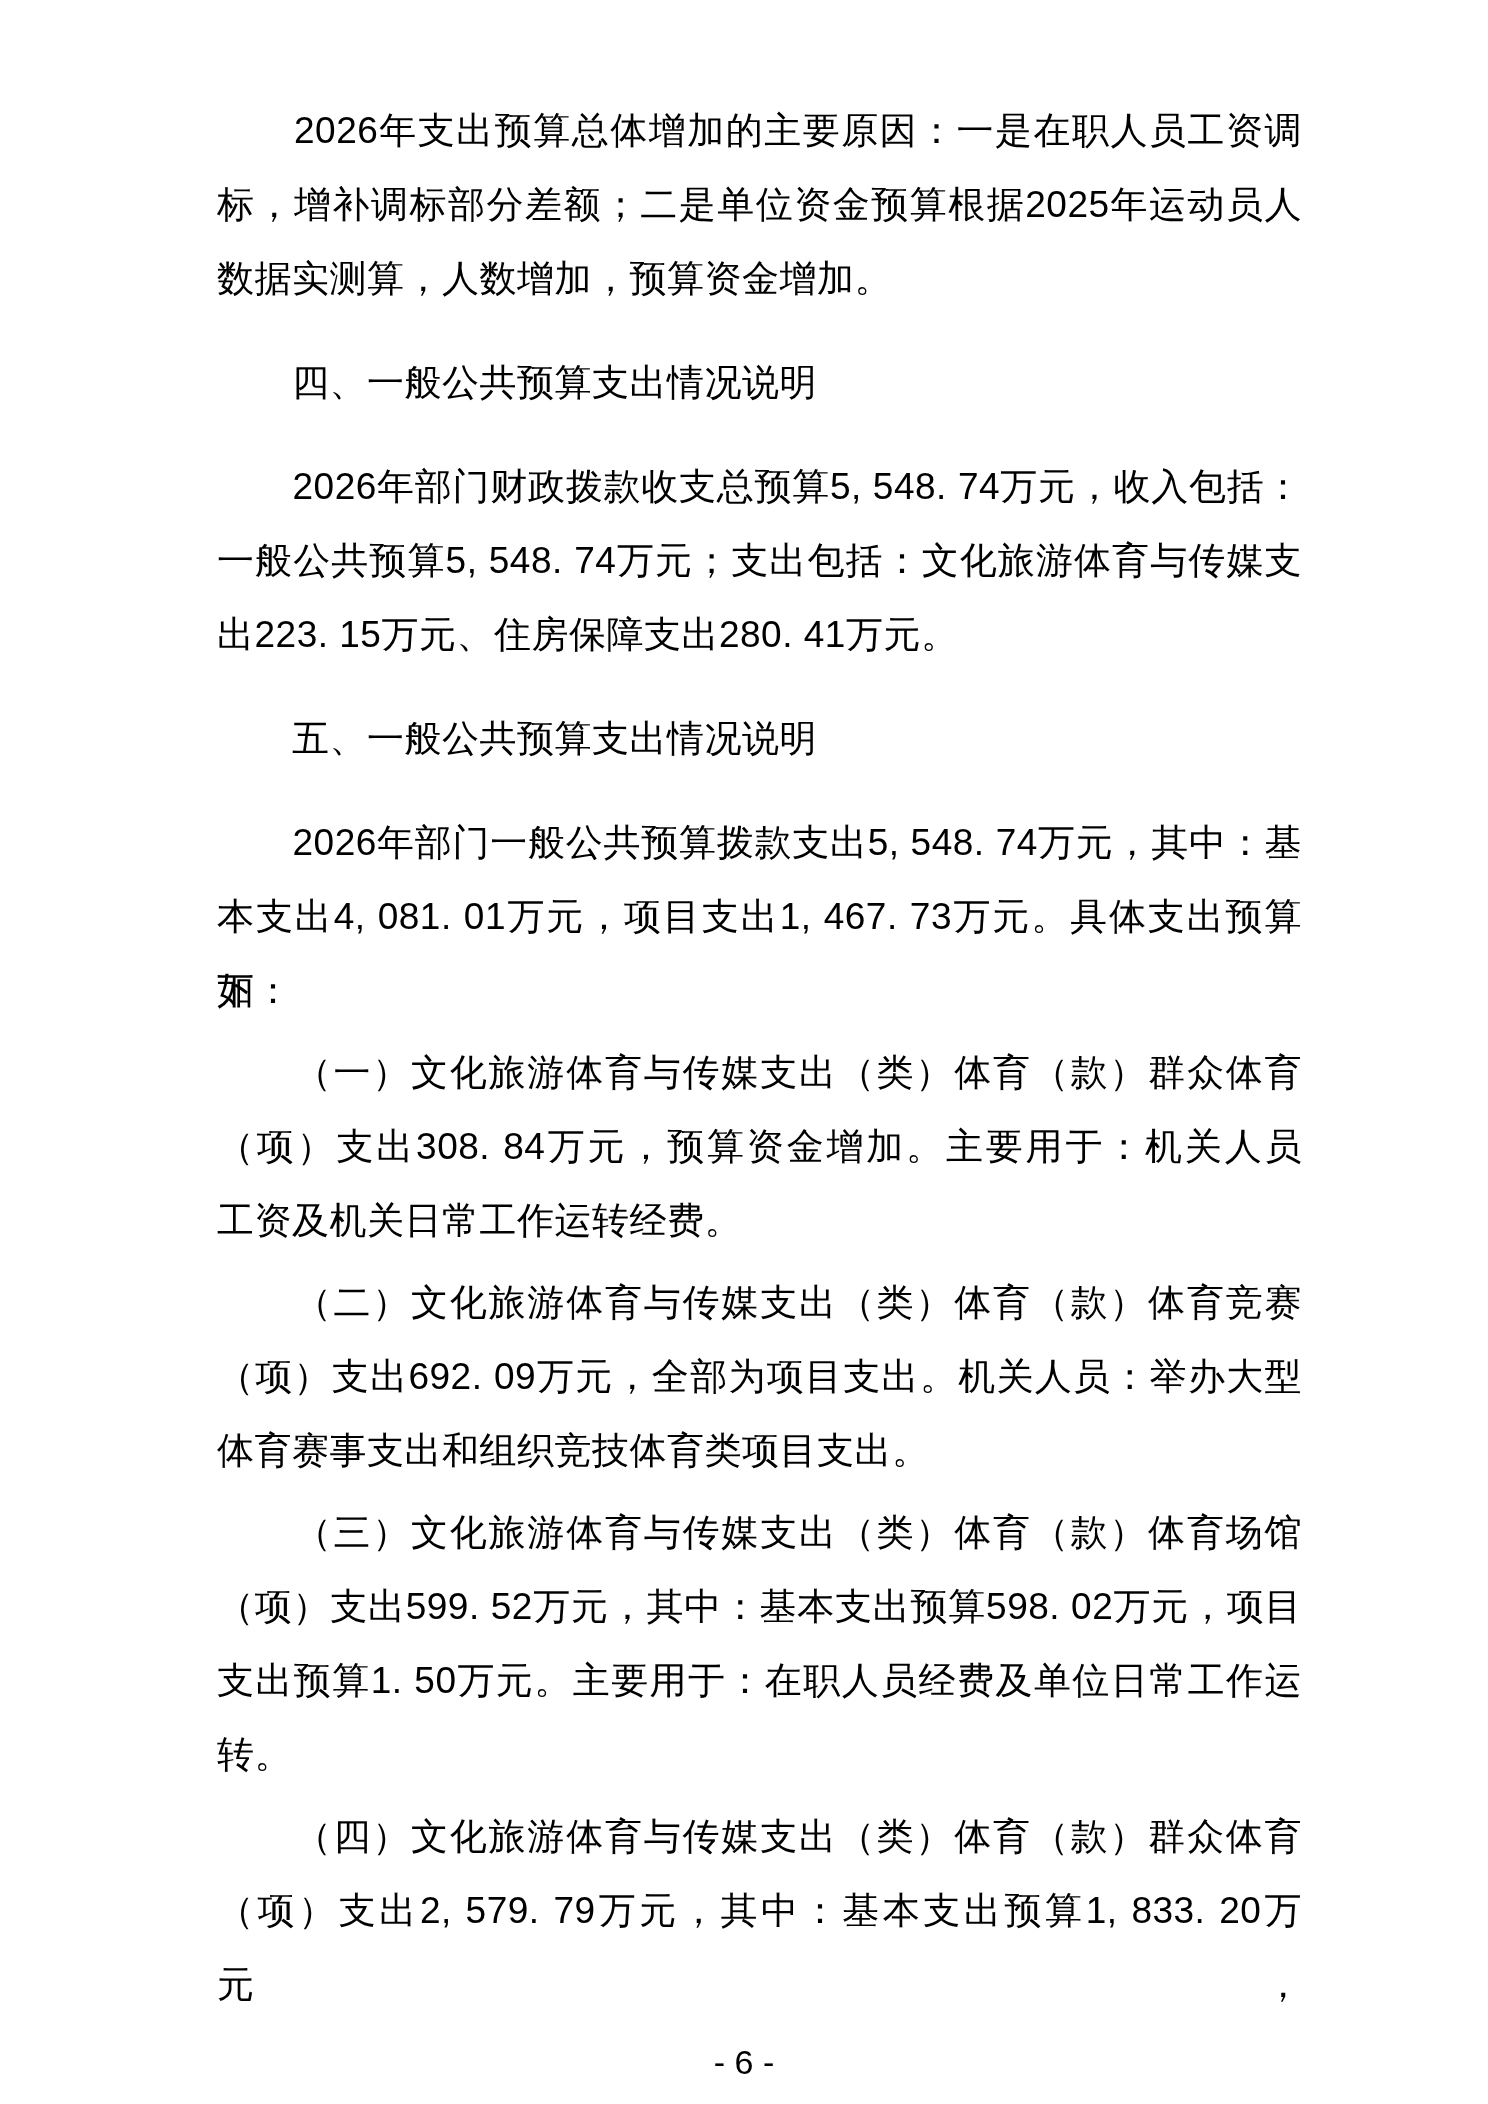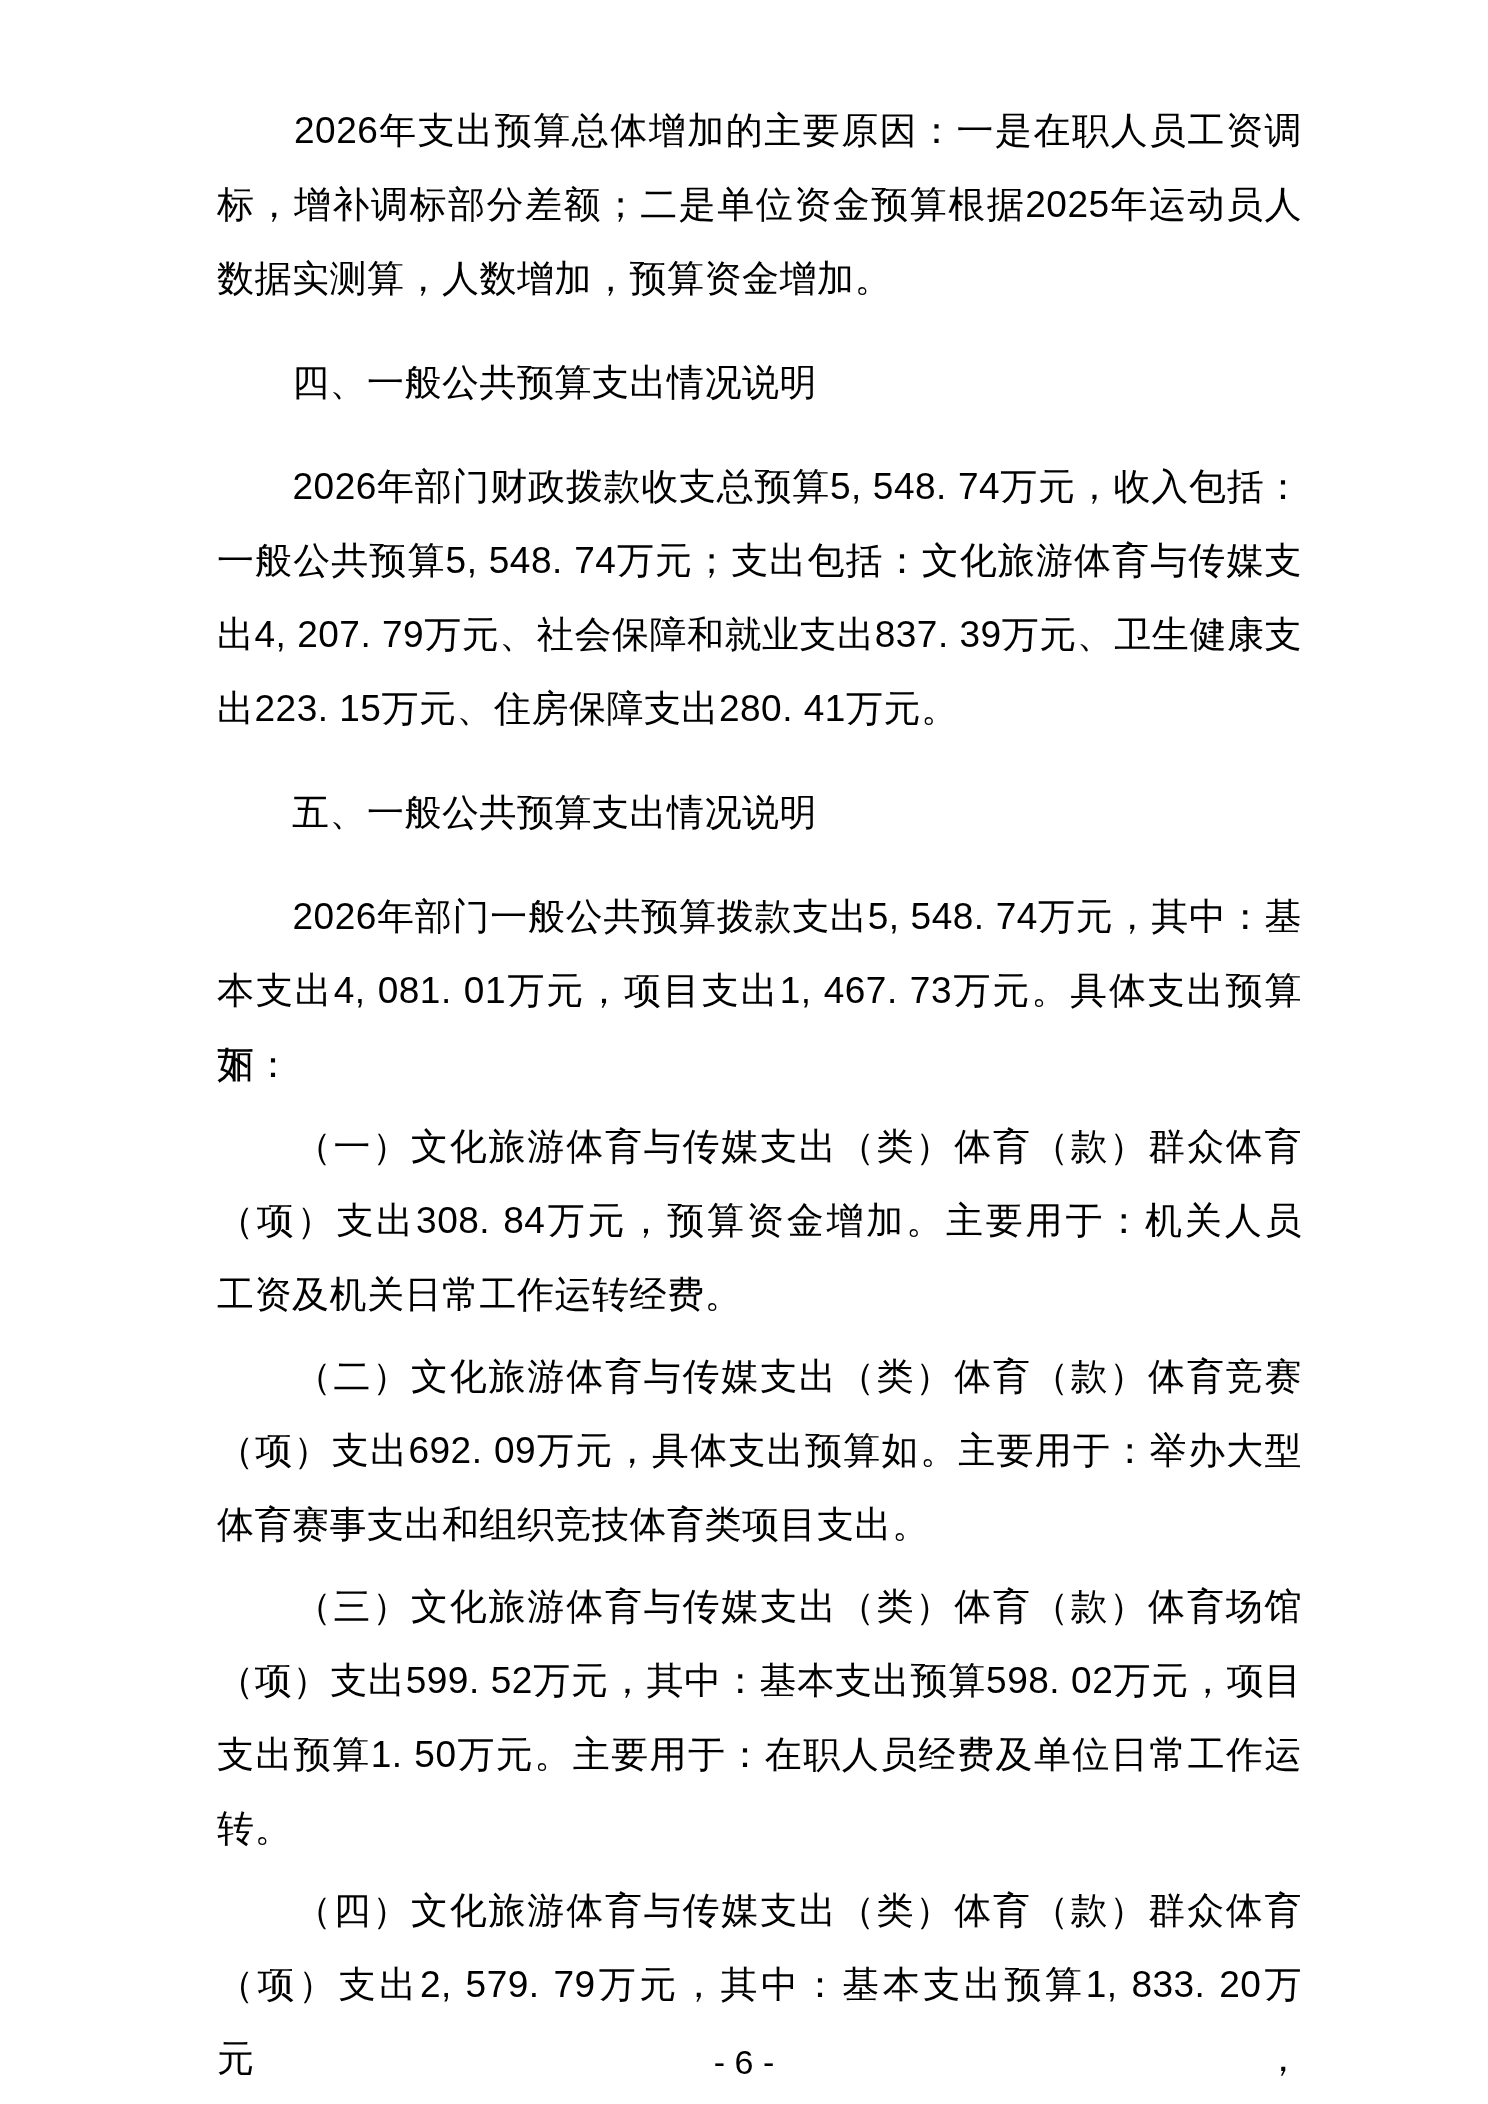--- a/index.html
+++ b/index.html
@@ -58,21 +58,20 @@
     <div class="line short">数据实测算，人数增加，预算资金增加。</div>
   </div>
 
   <div class="block heading">
     <div class="line short">　　四、一般公共预算支出情况说明</div>
   </div>
 
   <div class="block para">
     <div class="line">　　2026年部门财政拨款收支总预算5, 548. 74万元，收入包括：</div>
     <div class="line">一般公共预算5, 548. 74万元；支出包括：文化旅游体育与传媒支</div>
-    <div class="line">出4, 207. 79万元、社会保障和就业支出837. 39万元、卫生健康支</div>
     <div class="line short">出223. 15万元、住房保障支出280. 41万元。</div>
   </div>
 
   <div class="block heading">
     <div class="line short">　　五、一般公共预算支出情况说明</div>
   </div>
 
   <div class="block para">
     <div class="line">　　2026年部门一般公共预算拨款支出5, 548. 74万元，其中：基</div>
     <div class="line">本支出4, 081. 01万元，项目支出1, 467. 73万元。具体支出预算如</div>
@@ -80,21 +79,21 @@
   </div>
 
   <div class="block para para-list">
     <div class="line">　　（一）文化旅游体育与传媒支出（类）体育（款）群众体育</div>
     <div class="line">（项）支出308. 84万元，预算资金增加。主要用于：机关人员</div>
     <div class="line short">工资及机关日常工作运转经费。</div>
   </div>
 
   <div class="block para para-list">
     <div class="line">　　（二）文化旅游体育与传媒支出（类）体育（款）体育竞赛</div>
-    <div class="line">（项）支出692. 09万元，具体支出预算如。主要用于：举办大型</div>
+    <div class="line">（项）支出692. 09万元，全部为项目支出。机关人员：举办大型</div>
     <div class="line short">体育赛事支出和组织竞技体育类项目支出。</div>
   </div>
 
   <div class="block para para-list">
     <div class="line">　　（三）文化旅游体育与传媒支出（类）体育（款）体育场馆</div>
     <div class="line">（项）支出599. 52万元，其中：基本支出预算598. 02万元，项目</div>
     <div class="line">支出预算1. 50万元。主要用于：在职人员经费及单位日常工作运</div>
     <div class="line short">转。</div>
   </div>
 

